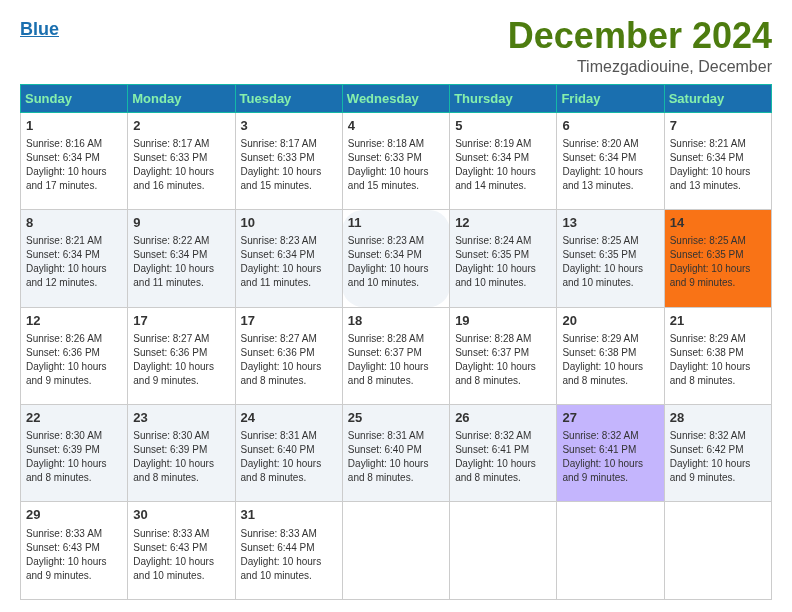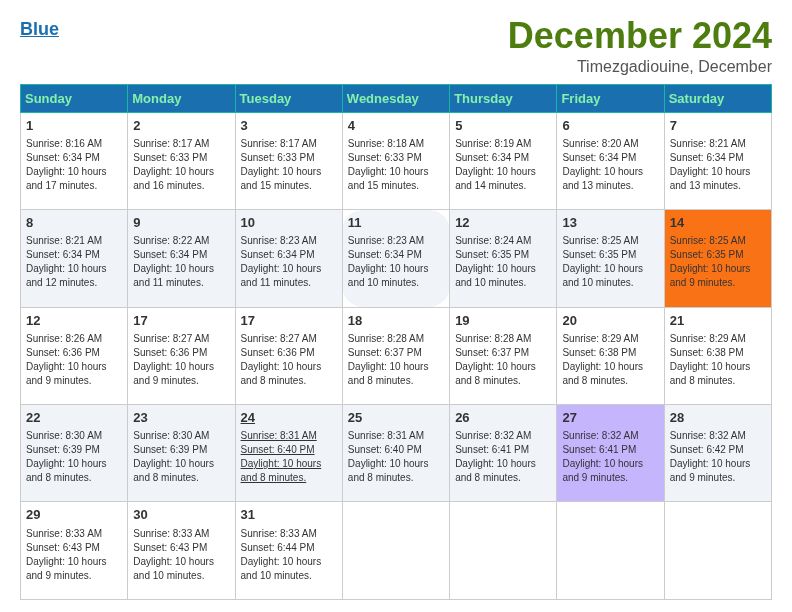--- a/index.html
+++ b/index.html
@@ -144,21 +144,21 @@
           <td><span class="day-num">17</span><span>Sunrise: 8:27 AM</span><br><span>Sunset: 6:36 PM</span><br><span>Daylight: 10 hours and 9 minutes.</span></td>
           <td><span class="day-num">17</span><span>Sunrise: 8:27 AM</span><br><span>Sunset: 6:36 PM</span><br><span>Daylight: 10 hours and 8 minutes.</span></td>
           <td><span class="day-num">18</span><span>Sunrise: 8:28 AM</span><br><span>Sunset: 6:37 PM</span><br><span>Daylight: 10 hours and 8 minutes.</span></td>
           <td><span class="day-num">19</span><span>Sunrise: 8:28 AM</span><br><span>Sunset: 6:37 PM</span><br><span>Daylight: 10 hours and 8 minutes.</span></td>
           <td><span class="day-num">20</span><span>Sunrise: 8:29 AM</span><br><span>Sunset: 6:38 PM</span><br><span>Daylight: 10 hours and 8 minutes.</span></td>
           <td><span class="day-num">21</span><span>Sunrise: 8:29 AM</span><br><span>Sunset: 6:38 PM</span><br><span>Daylight: 10 hours and 8 minutes.</span></td>
         </tr>
         <tr>
           <td style="background-color: rgb(240, 244, 248);"><span class="day-num">22</span><span>Sunrise: 8:30 AM</span><br><span>Sunset: 6:39 PM</span><br><span>Daylight: 10 hours and 8 minutes.</span></td>
           <td style="background-color: rgb(240, 244, 248);"><span class="day-num">23</span><span>Sunrise: 8:30 AM</span><br><span>Sunset: 6:39 PM</span><br><span>Daylight: 10 hours and 8 minutes.</span></td>
-          <td style="background-color: rgb(240, 244, 248); text-decoration: underline;"><span class="day-num">24</span><span>Sunrise: 8:31 AM</span><br><span>Sunset: 6:40 PM</span><br><span>Daylight: 10 hours and 8 minutes.</span></td>
+          <td style="background-color: rgb(240, 244, 248);"><span class="day-num">24</span><span>Sunrise: 8:31 AM</span><br><span>Sunset: 6:40 PM</span><br><span>Daylight: 10 hours and 8 minutes.</span></td>
           <td style="background-color: rgb(240, 244, 248);"><span class="day-num">25</span><span>Sunrise: 8:31 AM</span><br><span>Sunset: 6:40 PM</span><br><span>Daylight: 10 hours and 8 minutes.</span></td>
           <td style="background-color: rgb(240, 244, 248);"><span class="day-num">26</span><span>Sunrise: 8:32 AM</span><br><span>Sunset: 6:41 PM</span><br><span>Daylight: 10 hours and 8 minutes.</span></td>
           <td style="background-color: #c4b5fd;"><span class="day-num">27</span><span>Sunrise: 8:32 AM</span><br><span>Sunset: 6:41 PM</span><br><span>Daylight: 10 hours and 9 minutes.</span></td>
           <td style="background-color: rgb(240, 244, 248);"><span class="day-num">28</span><span>Sunrise: 8:32 AM</span><br><span>Sunset: 6:42 PM</span><br><span>Daylight: 10 hours and 9 minutes.</span></td>
         </tr>
         <tr>
           <td><span class="day-num">29</span><span>Sunrise: 8:33 AM</span><br><span>Sunset: 6:43 PM</span><br><span>Daylight: 10 hours and 9 minutes.</span></td>
           <td><span class="day-num">30</span><span>Sunrise: 8:33 AM</span><br><span>Sunset: 6:43 PM</span><br><span>Daylight: 10 hours and 10 minutes.</span></td>
           <td><span class="day-num">31</span><span>Sunrise: 8:33 AM</span><br><span>Sunset: 6:44 PM</span><br><span>Daylight: 10 hours and 10 minutes.</span></td>
           <td class="empty-cell" style="background-color: rgb(255, 255, 255);"></td>

